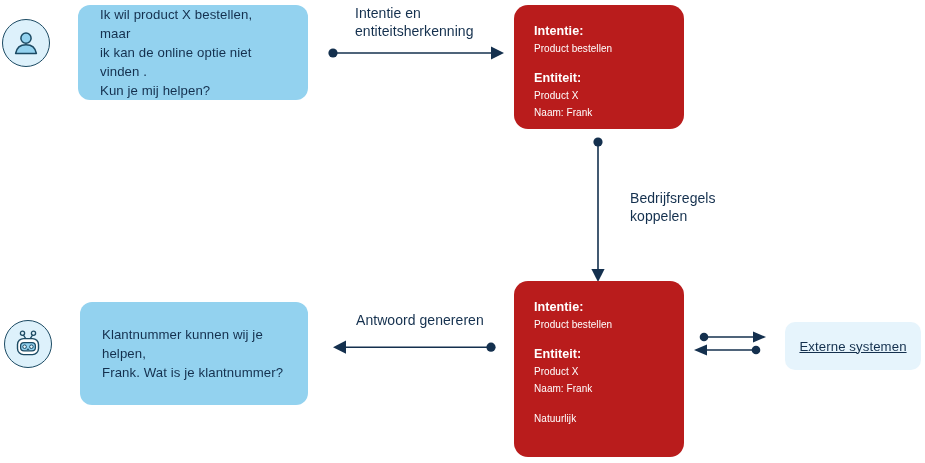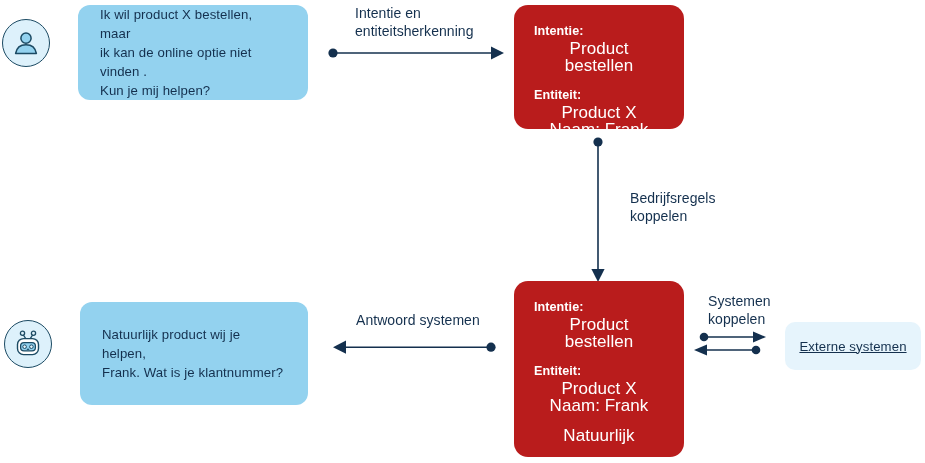--- a/index.html
+++ b/index.html
@@ -63,25 +63,24 @@
   }
   .field { margin-bottom: 13px; }
   .field:last-child { margin-bottom: 0; }
   .field-label {
     font-size: 12.6px;
     font-weight: bold;
     line-height: 17px;
     letter-spacing: 0.05px;
   }
   .field-value {
-    font-size: 17px;
+    font-size: 10px;
     line-height: 17px;
     white-space: pre-line;
     letter-spacing: 0.05px;
-    text-align: center;
   }
 
   
   .palebox {
     background: #e6f4fc;
     border-radius: 10px;
     display: flex;
     align-items: center;
     justify-content: center;
     box-sizing: border-box;
@@ -157,25 +156,25 @@
       <line x1="20.6" y1="7" x2="18.4" y2="10.4" stroke="#1b4a63" stroke-width="1.3"></line>
       <rect x="5.5" y="10.6" width="21" height="16" rx="6" fill="#ffffff" stroke="#1b4a63" stroke-width="1.4"></rect>
       <rect x="8.6" y="14.6" width="14.8" height="8.2" rx="3.4" fill="#93d2ef" stroke="#1b4a63" stroke-width="1.3"></rect>
       <circle cx="12.6" cy="18.7" r="1.8" fill="#e6f4fc" stroke="#1b4a63" stroke-width="1"></circle>
       <circle cx="19.4" cy="18.7" r="1.8" fill="#e6f4fc" stroke="#1b4a63" stroke-width="1"></circle>
       <line x1="14.8" y1="21.3" x2="17.2" y2="21.3" stroke="#1b4a63" stroke-width="1.2"></line>
     </svg>
   </div>
 
   <div class="abs bubble" style="left:80px; top:302px; width:228px; height:103px;">
-    <span class="bubble-text">Natuurlijk product wij je helpen,
+    <span class="bubble-text">Klantnummer kunnen wij je helpen,
 Frank. Wat is je klantnummer?</span>
   </div>
 
-  <div class="abs arrow-label" style="left:356px; top:312px; width:170px;">Antwoord systemen</div>
+  <div class="abs arrow-label" style="left:356px; top:312px; width:170px;">Antwoord genereren</div>
   <svg class="connector" style="left:328px; top:334px;" width="172" height="26">
     <polygon points="18,6.6 5,13.2 18,19.8" fill="#14304e"></polygon>
     <line x1="17" y1="13.2" x2="160" y2="13.2" stroke="#14304e" stroke-width="1.6"></line>
     <circle cx="163" cy="13.2" r="4.6" fill="#14304e"></circle>
   </svg>
 
   <div class="abs databox" style="left:514px; top:281px; width:170px; height:176px;">
     <div class="field">
       <div class="field-label">Intentie:</div>
       <div class="field-value">Product bestellen</div>
@@ -183,22 +182,20 @@
     <div class="field">
       <div class="field-label">Entiteit:</div>
       <div class="field-value">Product X
 Naam: Frank</div>
     </div>
     <div class="field">
       <div class="field-value">Natuurlijk</div>
     </div>
   </div>
 
-  <div class="abs arrow-label" style="left:708px; top:293px; width:110px;">Systemen
-koppelen</div>
   <svg class="connector" style="left:694px; top:330px;" width="90" height="32">
     <circle cx="10" cy="7" r="4.3" fill="#14304e"></circle>
     <line x1="12" y1="7" x2="60" y2="7" stroke="#14304e" stroke-width="1.6"></line>
     <polygon points="59,1.4 72,7 59,12.6" fill="#14304e"></polygon>
     <polygon points="13,14.4 0,20 13,25.6" fill="#14304e"></polygon>
     <line x1="12" y1="20" x2="60" y2="20" stroke="#14304e" stroke-width="1.6"></line>
     <circle cx="62" cy="20" r="4.3" fill="#14304e"></circle>
   </svg>
 
   <div class="abs palebox" style="left:785px; top:322px; width:136px; height:48px;">

